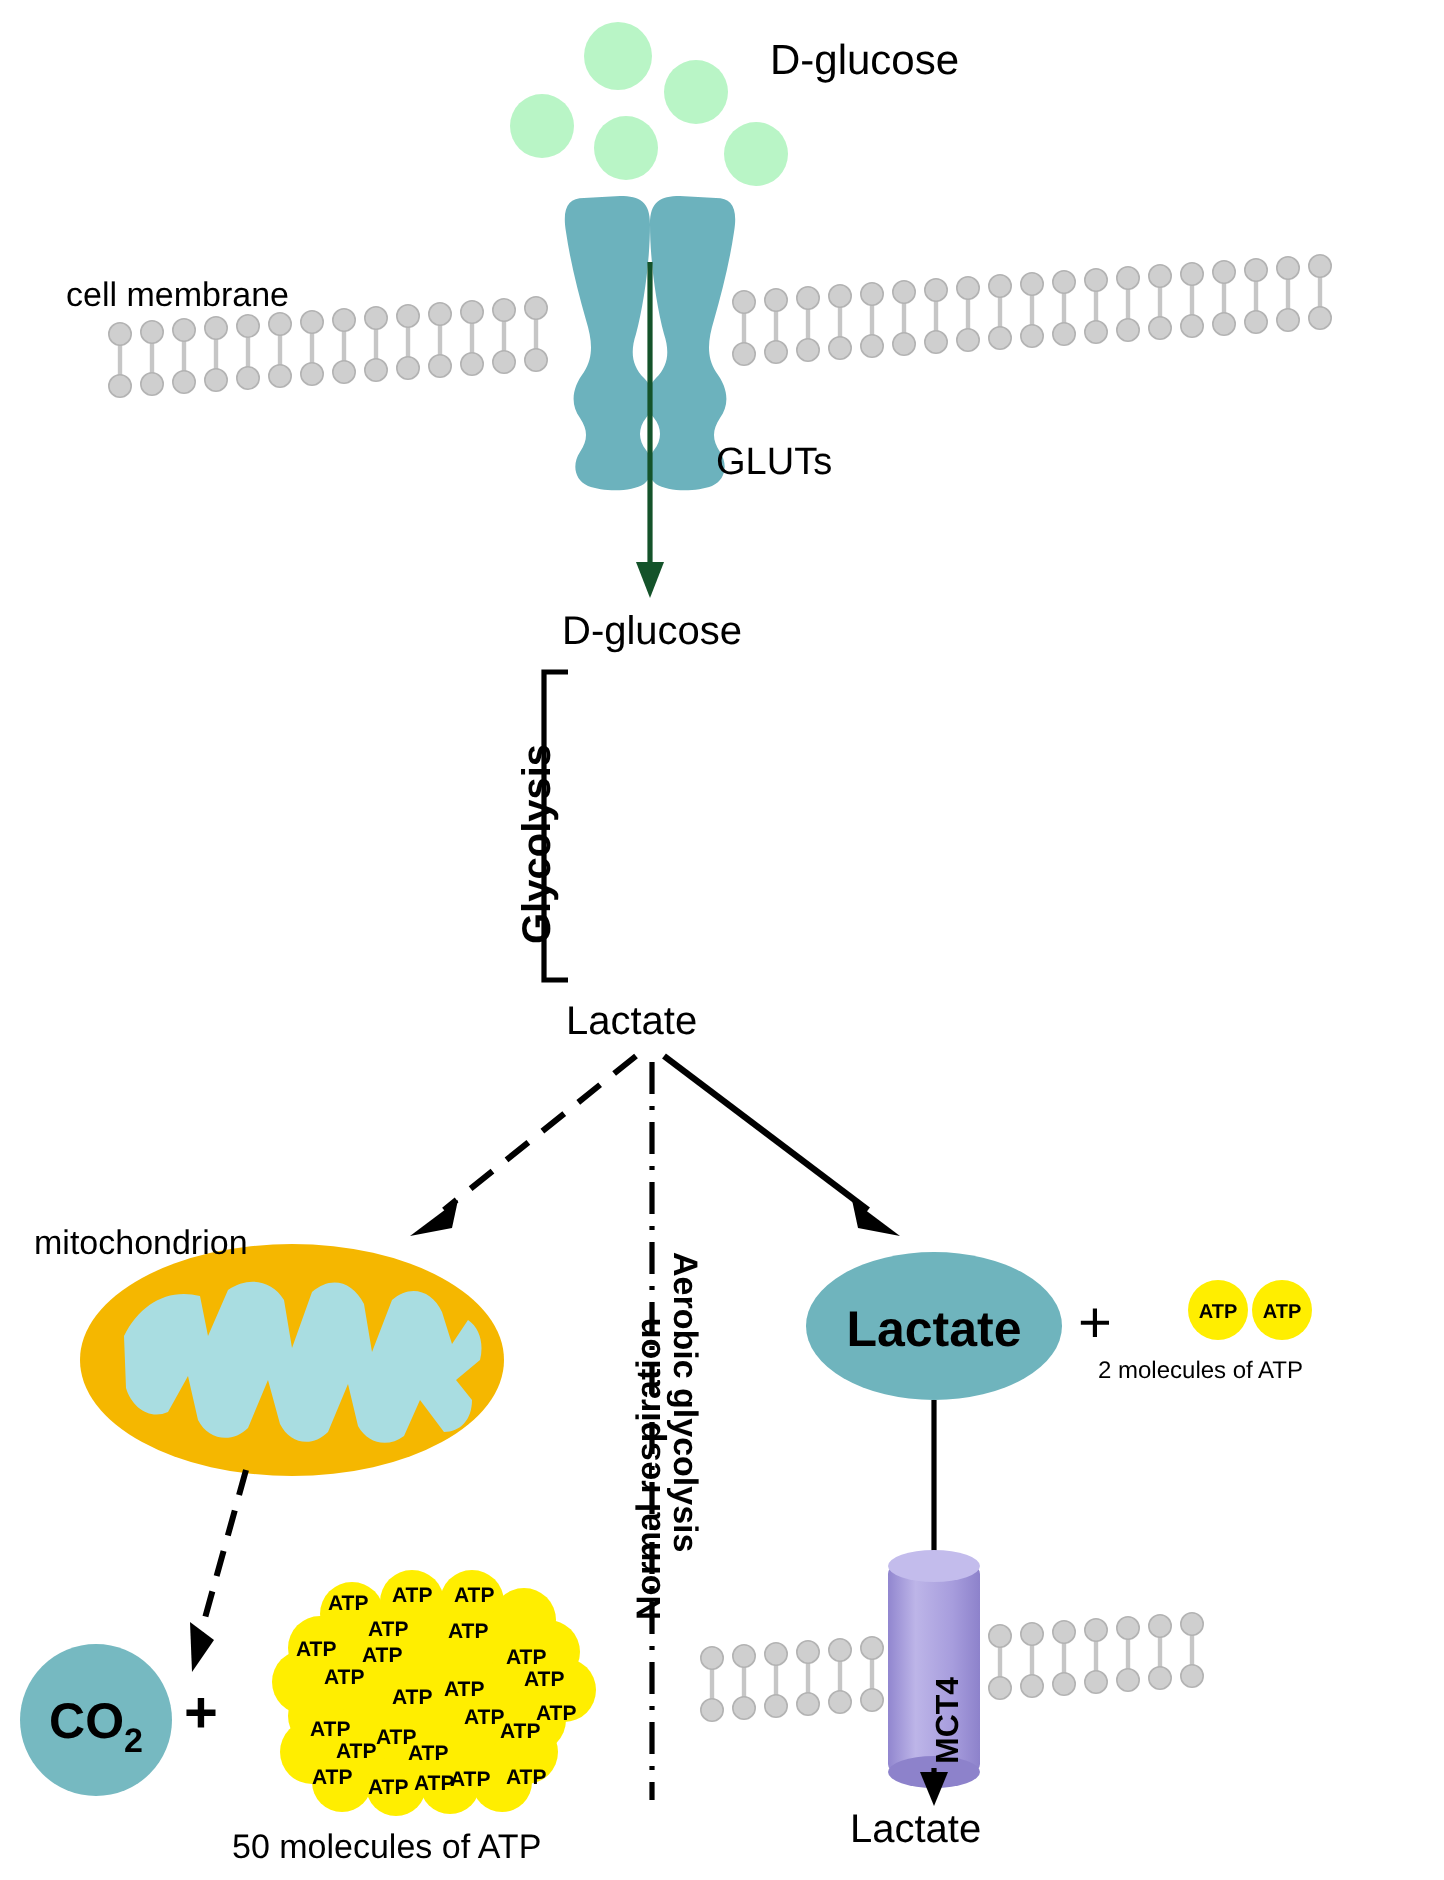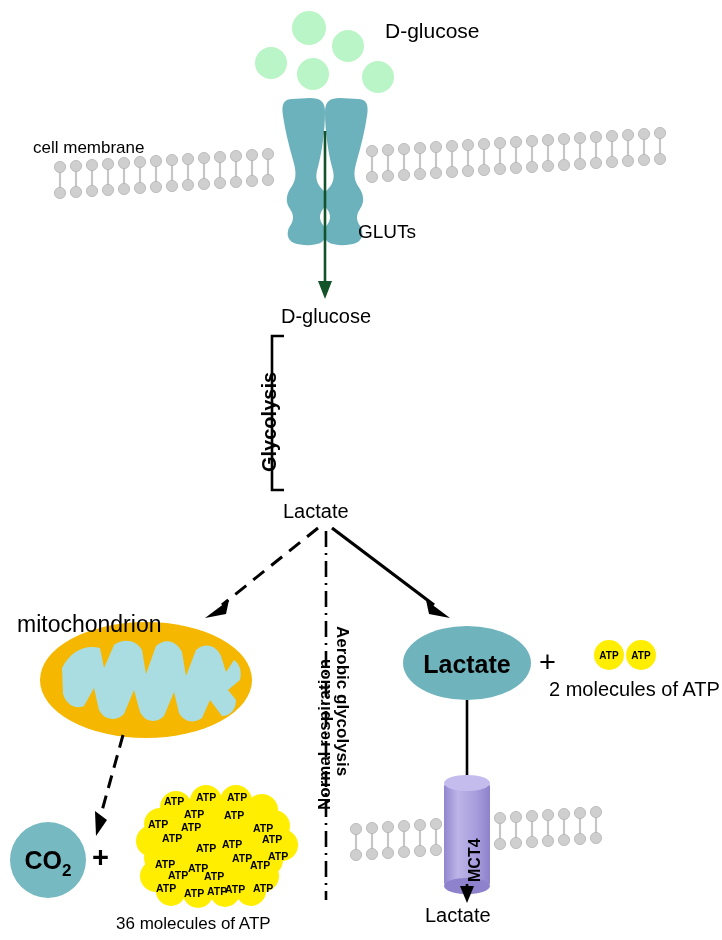--- a/index.html
+++ b/index.html
@@ -31,25 +31,25 @@
     color: #000000;
     font-weight: normal;
     white-space: nowrap;
     line-height: 1;
   }
   .lbl-dglucose-top { left: 385px; top: 20px;  font-size: 21px; }
   .lbl-cellmem      { left: 33px;  top: 139px; font-size: 17px; }
   .lbl-gluts        { left: 358px; top: 222px; font-size: 19px; }
   .lbl-dglucose-in  { left: 281px; top: 306px; font-size: 20px; }
   .lbl-pyruvate     { left: 283px; top: 501px; font-size: 20px; }
-  .lbl-mito         { left: 17px;  top: 613px; font-size: 23px; }
+  .lbl-mito         { left: 17px;  top: 613px; font-size: 17px; }
   .lbl-co2plus      { left: 92px;  top: 843px; font-size: 29px; font-weight: bold; }
   .lbl-36atp        { left: 116px; top: 915px; font-size: 17px; }
   .lbl-lacplus      { left: 539px; top: 648px; font-size: 29px; }
-  .lbl-2atp         { left: 549px; top: 679px; font-size: 20px; }
+  .lbl-2atp         { left: 549px; top: 679px; font-size: 12px; }
   .lbl-lactate-out  { left: 425px; top: 905px; font-size: 20px; }
 
   .rot-wrap {
     position: absolute;
     transform-origin: 0 0;
   }
   .lbl-glycolysis {
     left: 258px; top: 472px;
     transform: rotate(-90deg);
     font-size: 20px;
@@ -452,21 +452,21 @@
   <div class="lbl lbl-pyruvate">Lactate</div>
 
   <div class="lbl lbl-mito">mitochondrion</div>
 
   <div class="rot-wrap lbl-normalresp">Normal respiration</div>
 
   <div class="rot-wrap lbl-aerobicgly">Aerobic glycolysis</div>
 
   <div class="lbl lbl-co2plus">+</div>
 
-  <div class="lbl lbl-36atp">36 molecules of ATP</div>
+  <div class="lbl lbl-36atp">50 molecules of ATP</div>
 
   <div class="lbl lbl-lacplus">+</div>
 
   <div class="lbl lbl-2atp">2 molecules of ATP</div>
 
   <div class="rot-wrap lbl-mct4">MCT4</div>
 
   <div class="lbl lbl-lactate-out">Lactate</div>
 
 </div>

